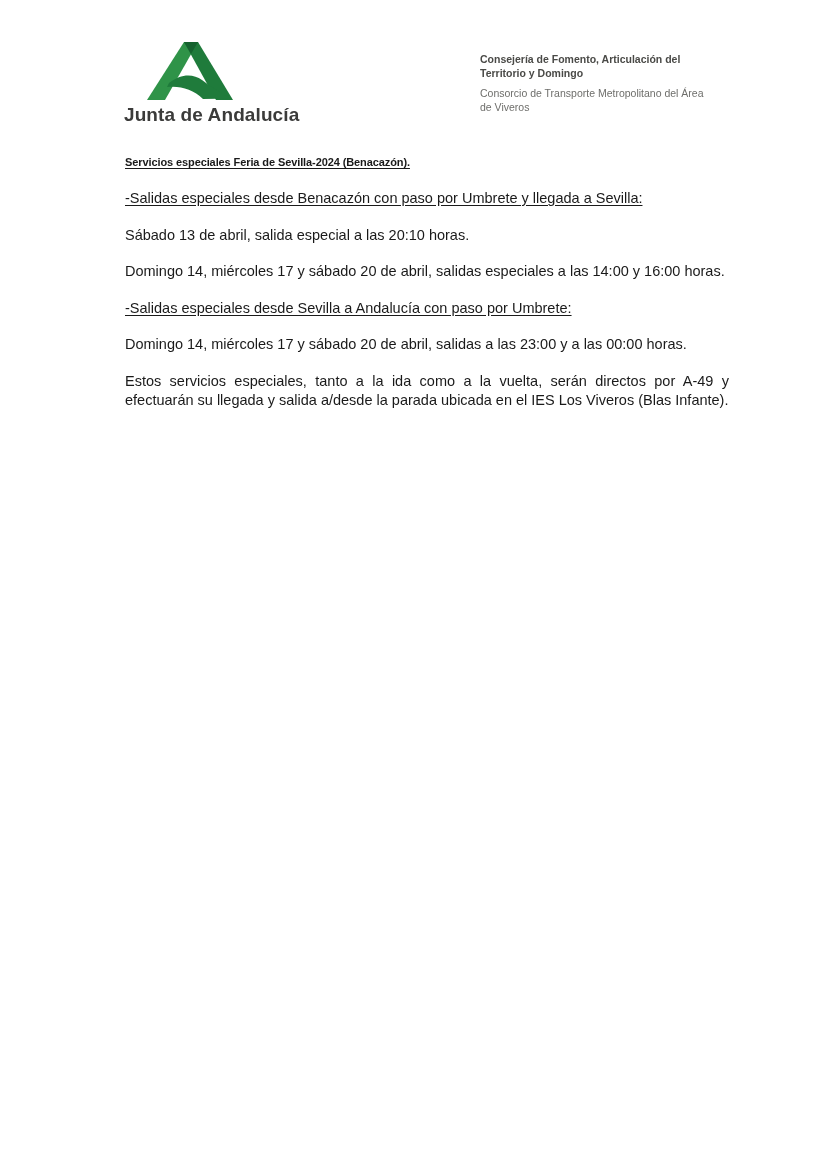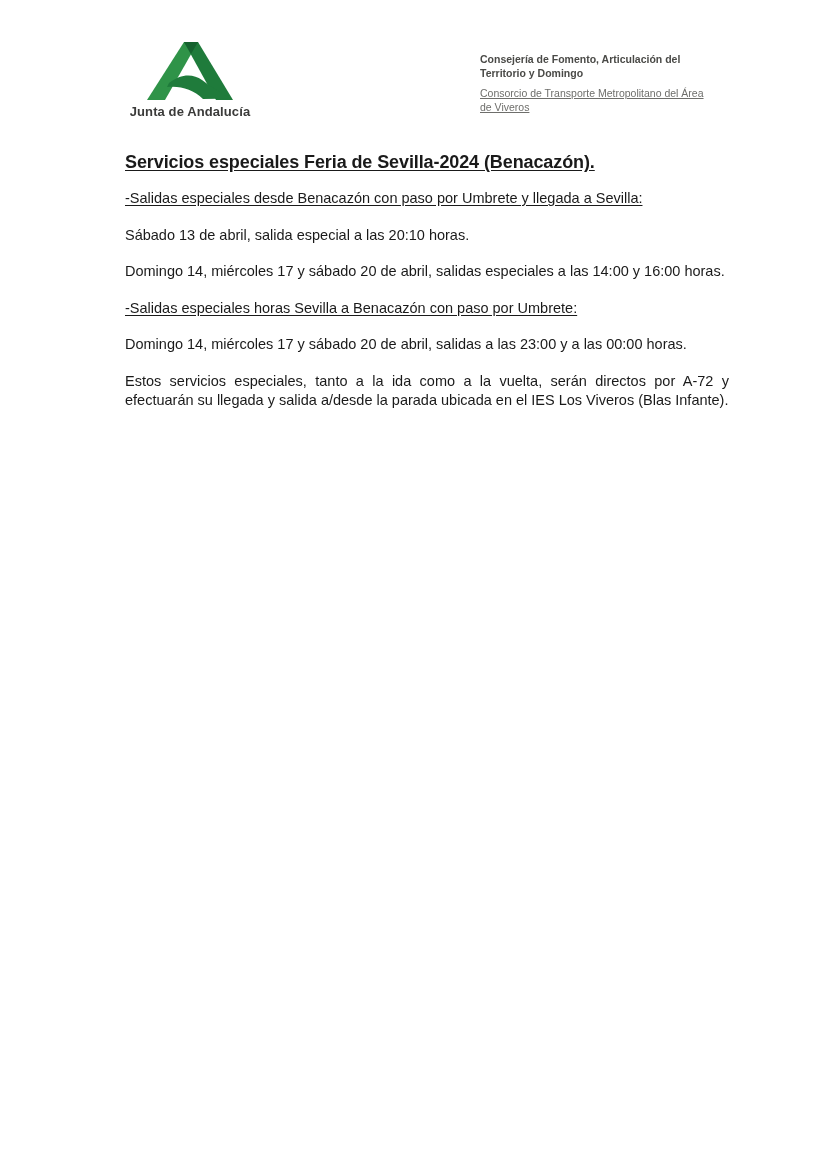--- a/index.html
+++ b/index.html
@@ -23,21 +23,21 @@
     left: 124px;
     top: 42px;
     width: 132px;
     text-align: center;
   }
   .logo-a {
     display: block;
     margin: 0 auto 4px auto;
   }
   .brand-name {
-    font-size: 13px;
+    font-size: 19px;
     font-weight: 700;
     color: #3b3b3a;
     letter-spacing: 0.1px;
     white-space: nowrap;
   }
 
   .org-block {
     position: absolute;
     left: 480px;
     top: 52px;
@@ -48,35 +48,34 @@
     line-height: 14px;
     font-weight: 700;
     color: #4a4a47;
   }
   .consorcio {
     margin-top: 6px;
     font-size: 10.5px;
     line-height: 14px;
     font-weight: 400;
     color: #6e6e6b;
-    text-decoration: underline;
   }
 
   
   .content {
     position: absolute;
     left: 125px;
     top: 152px;
     width: 604px;
     font-size: 14.5px;
     line-height: 19.5px;
   }
   .doc-title,
   .line-heading {
-    font-size: 18px;
+    font-size: 11px;
     font-weight: 700;
     line-height: 20px;
     margin: 0 0 17px 0;
     text-decoration: underline;
     text-underline-offset: 2px;
     letter-spacing: -0.1px;
   }
   .para {
     margin: 0 0 17px 0;
     text-align: justify;
@@ -121,21 +120,21 @@
     <p class="doc-title">Servicios especiales Feria de Sevilla-2024 (Benacazón).</p>
 
 
 
     <p class="para para-underline">-Salidas especiales desde Benacazón con paso por Umbrete y llegada a Sevilla:</p>
 
     <p class="para">Sábado 13 de abril, salida especial a las 20:10 horas.</p>
 
     <p class="para">Domingo 14, miércoles 17 y sábado 20 de abril, salidas especiales a las 14:00 y 16:00 horas.</p>
 
-    <p class="para para-underline">-Salidas especiales horas Sevilla a Benacazón con paso por Umbrete:</p>
+    <p class="para para-underline">-Salidas especiales desde Sevilla a Andalucía con paso por Umbrete:</p>
 
 
     <p class="para">Domingo 14, miércoles 17 y sábado 20 de abril, salidas a las 23:00 y a las 00:00 horas.</p>
 
-    <p class="para">Estos servicios especiales, tanto a la ida como a la vuelta, serán directos por A-72 y efectuarán su llegada y salida a/desde la parada ubicada en el IES Los Viveros (Blas Infante).</p>
+    <p class="para">Estos servicios especiales, tanto a la ida como a la vuelta, serán directos por A-49 y efectuarán su llegada y salida a/desde la parada ubicada en el IES Los Viveros (Blas Infante).</p>
   </div>
 
 </div>
 
 </body></html>

